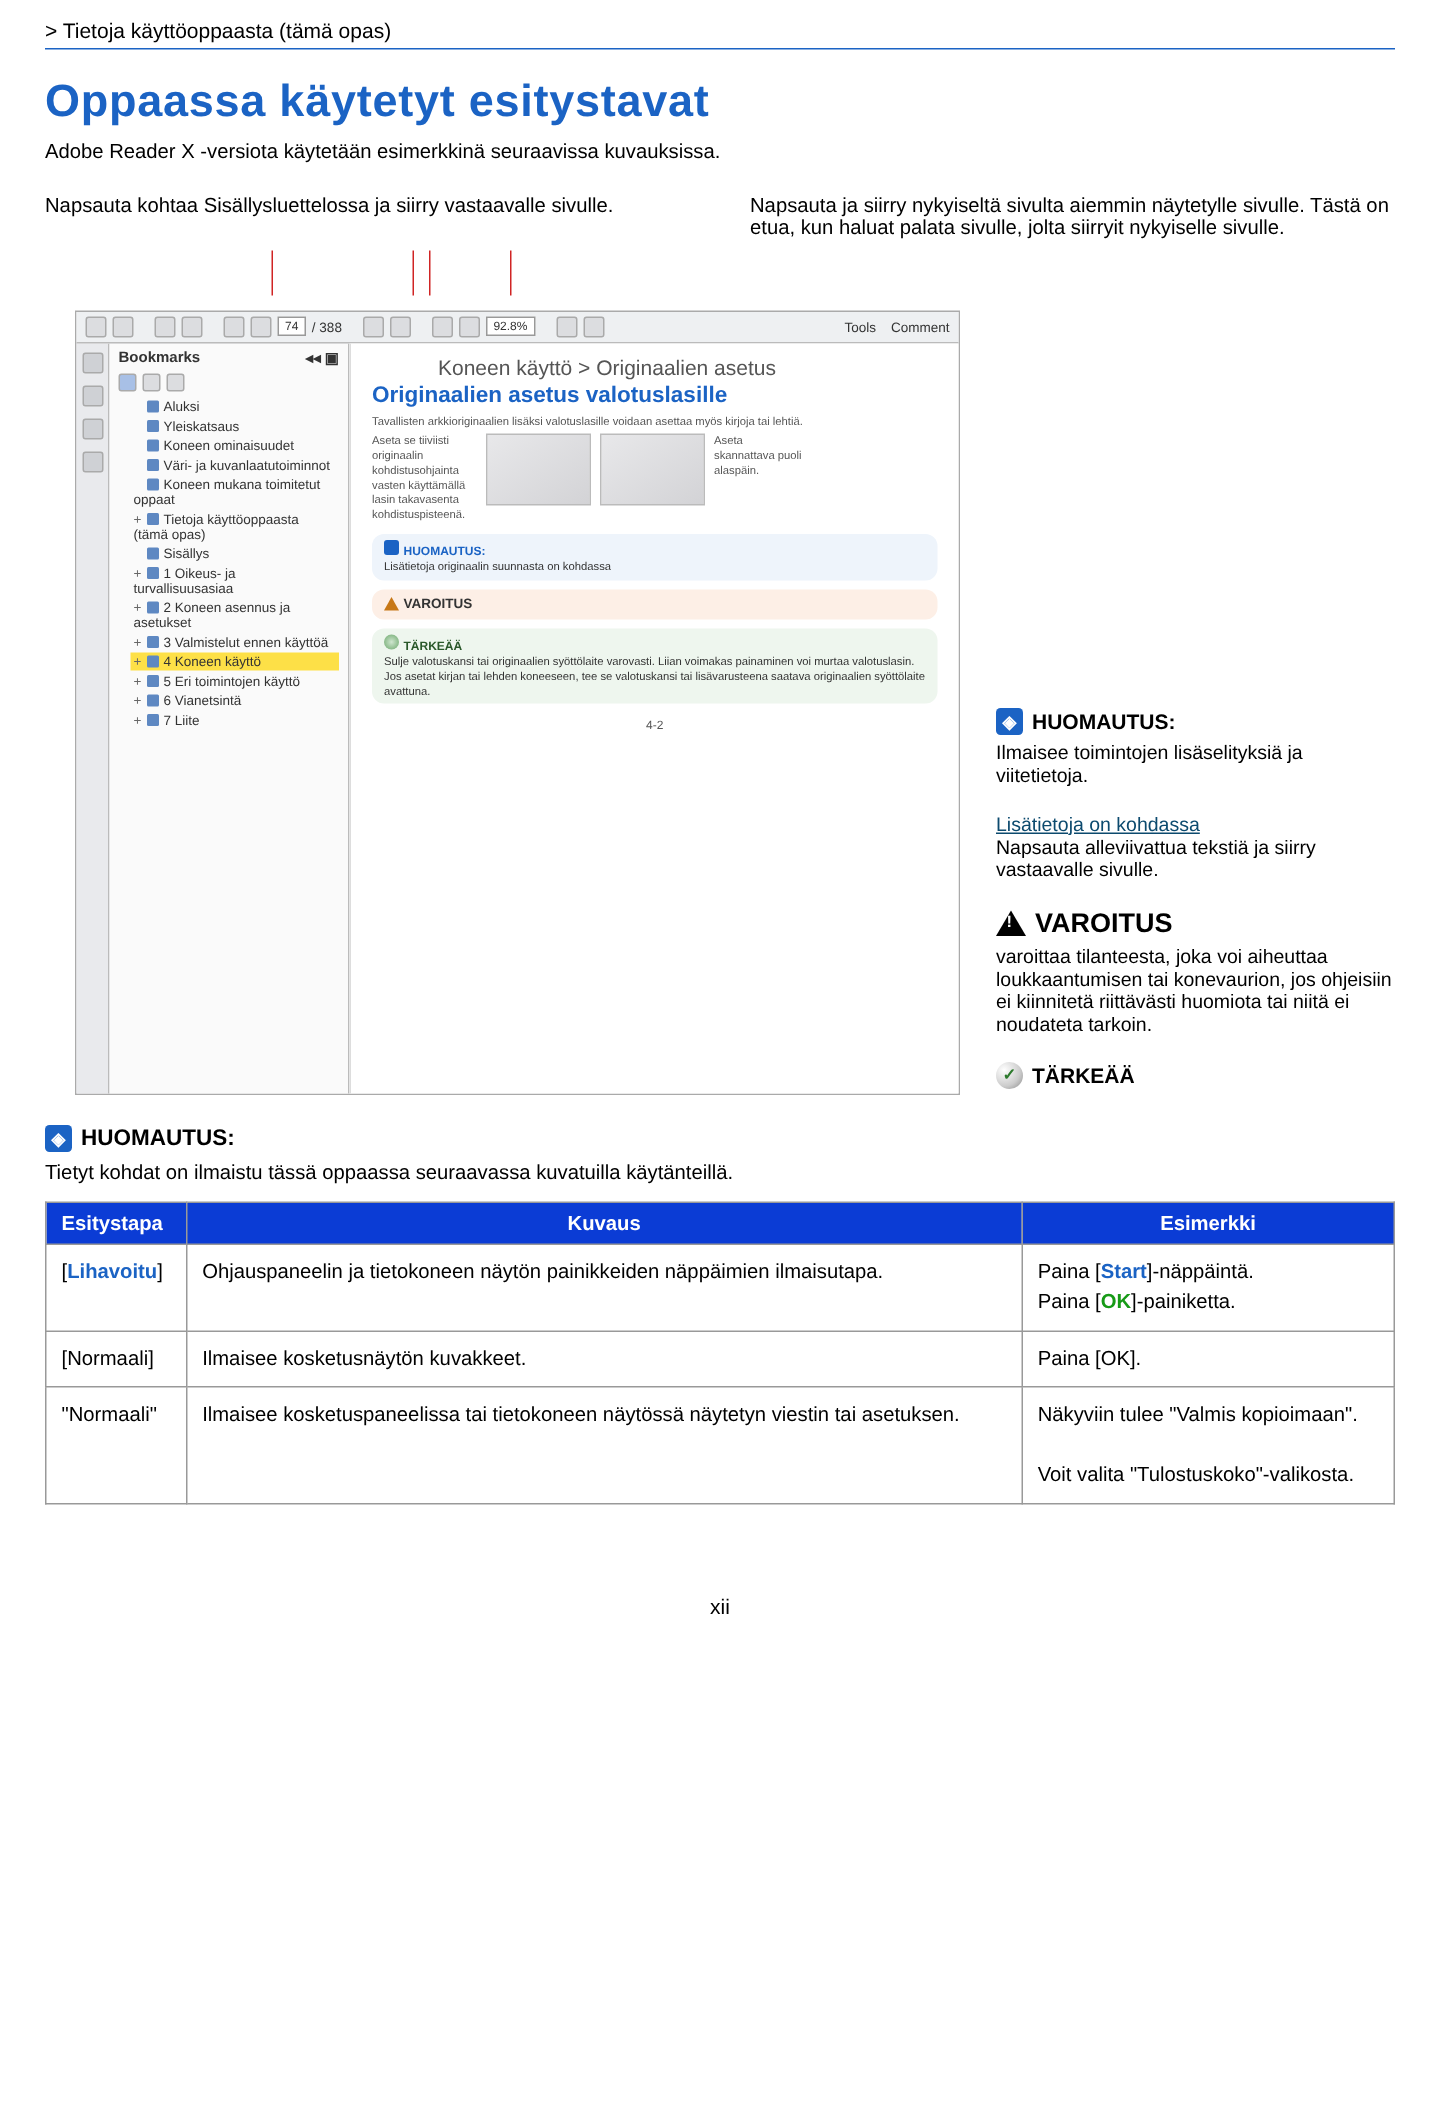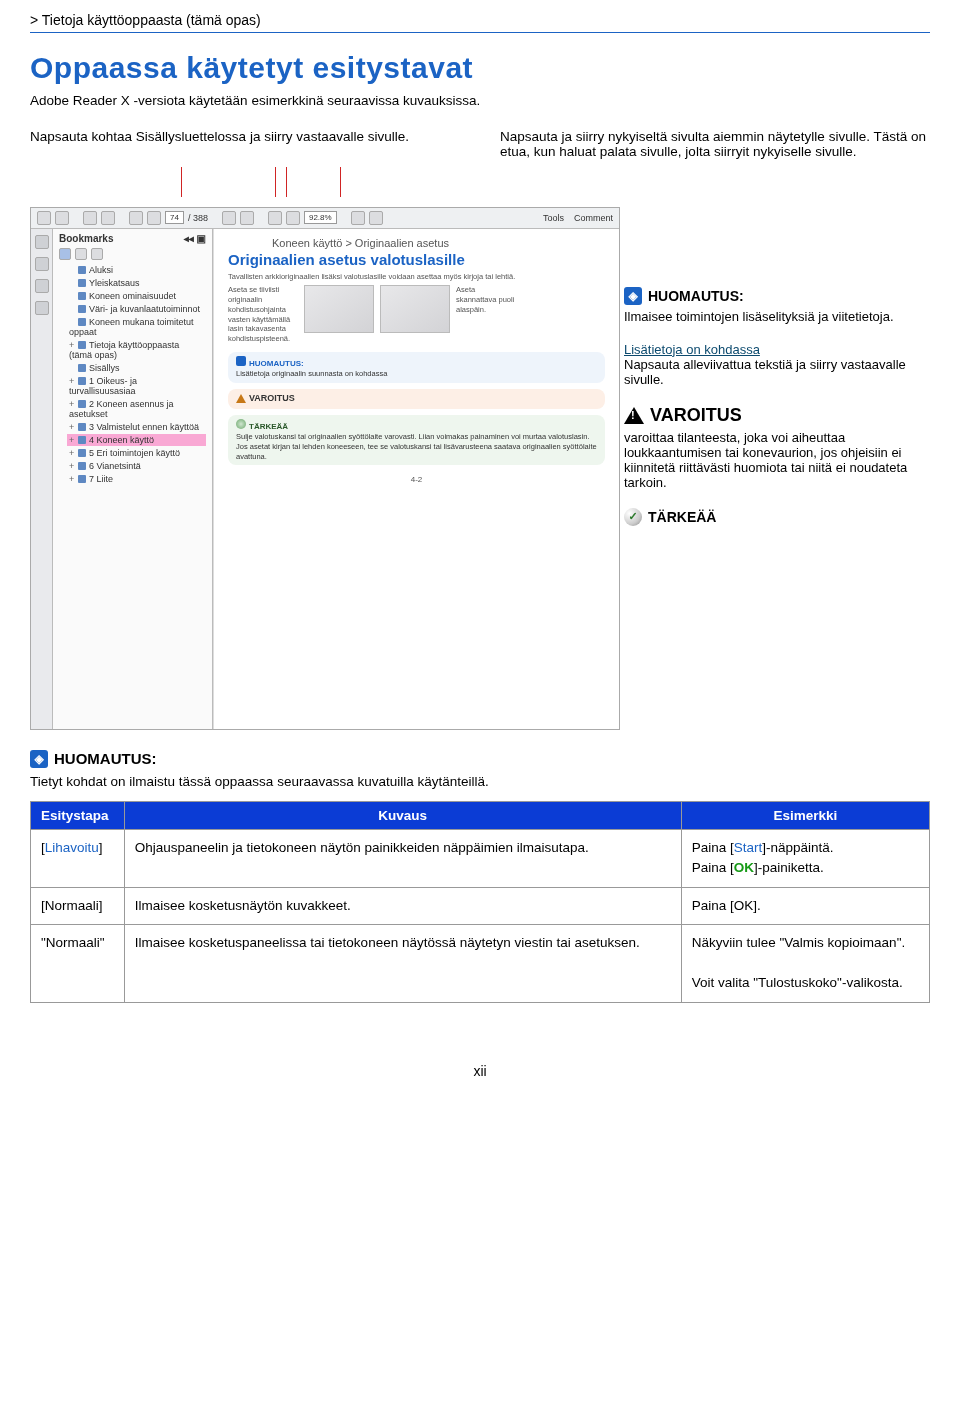--- a/index.html
+++ b/index.html
@@ -35,23 +35,24 @@
     gap: 40px;
     margin-top: 18px;
     margin-bottom: 8px;
   }
   .callout-row .col {
     flex: 1;
   }
 
   .diagram-area {
     display: flex;
-    gap: 4px;
-    align-items: flex-start;
+    gap: 24px;
+    align-items: flex-end;
     margin-top: 10px;
+    margin-left: 20px;
   }
 
   
   .reader-shot {
     width: 590px;
     border: 1px solid #aaa;
     font-size: 9px;
     color: #333;
     background: #fdfdfd;
   }
@@ -85,32 +86,32 @@
   .bm-panel {
     width: 160px;
     border-right: 1px solid #bbb;
     padding: 4px 6px;
     font-size: 9px;
     background: #fafafa;
   }
   .bm-panel .bm-title { font-weight: bold; font-size: 10px; margin-bottom: 4px; display:flex; justify-content:space-between; }
   .bm-panel ul { list-style: none; padding-left: 8px; margin: 2px 0; }
   .bm-panel li { margin: 1px 0; padding: 1px 2px; }
-  .bm-panel li.sel { background: #f9a8d4; }
+  .bm-panel li.sel { background: #fde047; }
   .bm-ico { display:inline-block; width:8px; height:8px; background:#5e88c2; margin-right:3px; vertical-align:middle; border-radius:1px; }
   .expander { color:#666; display:inline-block; width:9px; }
 
   .reader-page {
     flex: 1;
     background: #fff;
     padding: 8px 14px 0;
     border-left: 1px solid #ddd;
     position: relative;
   }
-  .reader-page .crumb { font-size: 11px; color: #555; padding-left: 44px; }
+  .reader-page .crumb { font-size: 14px; color: #555; padding-left: 44px; }
   .reader-page h3 { color: #1b63c4; font-size: 13px; margin: 4px 0 2px; }
   .reader-page h4 { color: #1b63c4; font-size: 15px; margin: 2px 0 4px; font-weight: bold; }
   .reader-page .body-text { font-size: 7.5px; color: #555; line-height: 1.3; }
   .illus-row { display:flex; gap:6px; margin:4px 0 8px; align-items:flex-start; }
   .illus { width:70px; height:48px; background: linear-gradient(145deg,#e8e8ea,#d3d3d6); border:1px solid #bbb; }
 
   .note-box, .warn-box, .imp-box {
     border-radius: 8px;
     padding: 4px 8px;
     margin: 6px 0;
@@ -188,21 +189,21 @@
   table.conv td {
     border: 1px solid #999;
     padding: 8px 10px;
     vertical-align: top;
     line-height: 1.5;
     background: #fff;
   }
   table.conv td.col1 {
     white-space: nowrap;
   }
-  .bold-blue { color: #1b63c4; font-weight: normal; }
+  .bold-blue { color: #1b63c4; font-weight: bold; }
   .bold-green { color: #179a17; font-weight: bold; }
 
   .footer { text-align:center; margin-top:60px; font-size:14px; }
 
   
   .topleader-zone { position: relative; height: 30px; }
   .red-stub { position:absolute; width:1px; background:#d02424; height:30px; }
 </style>
 </head>
 <body>

